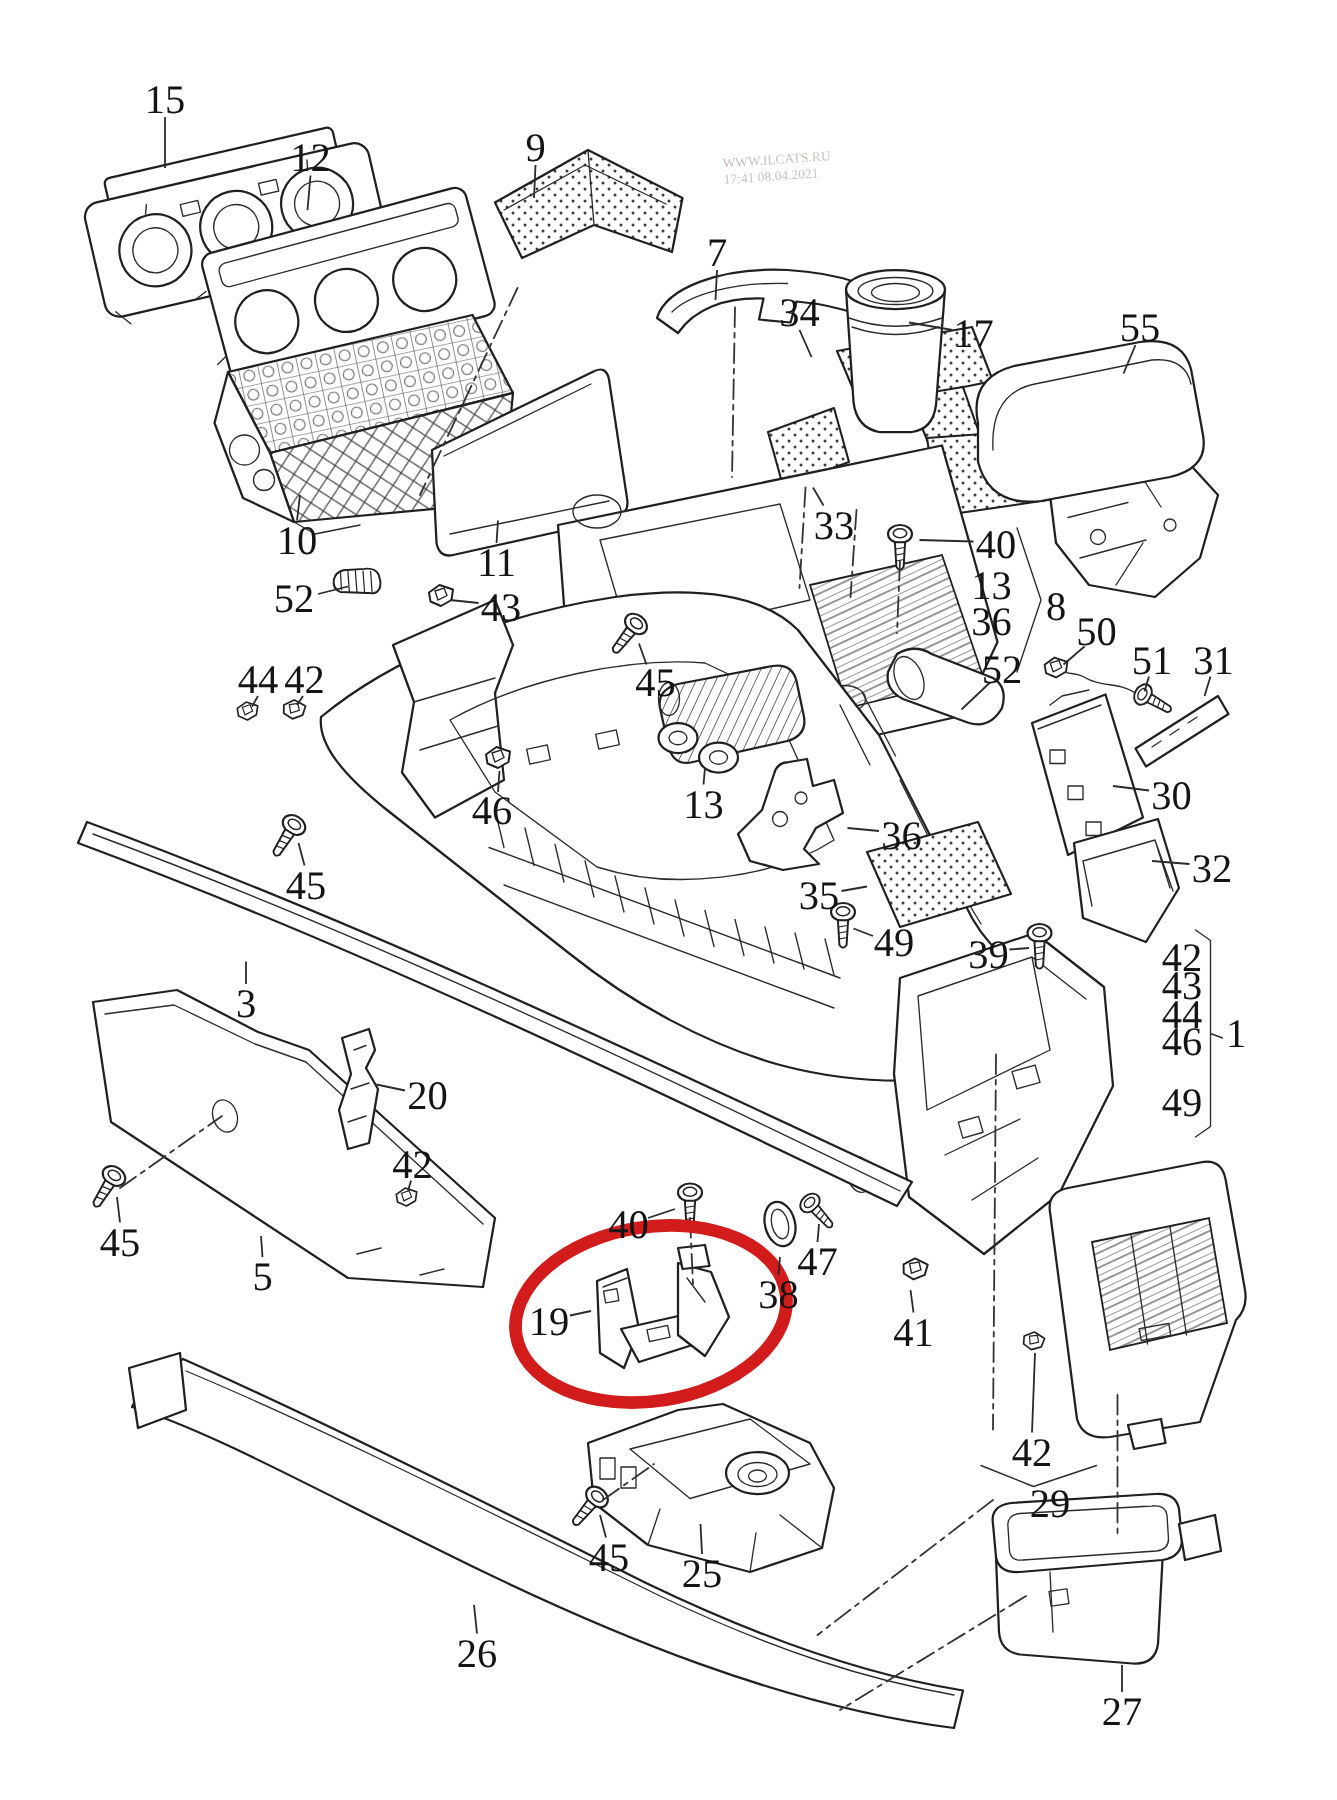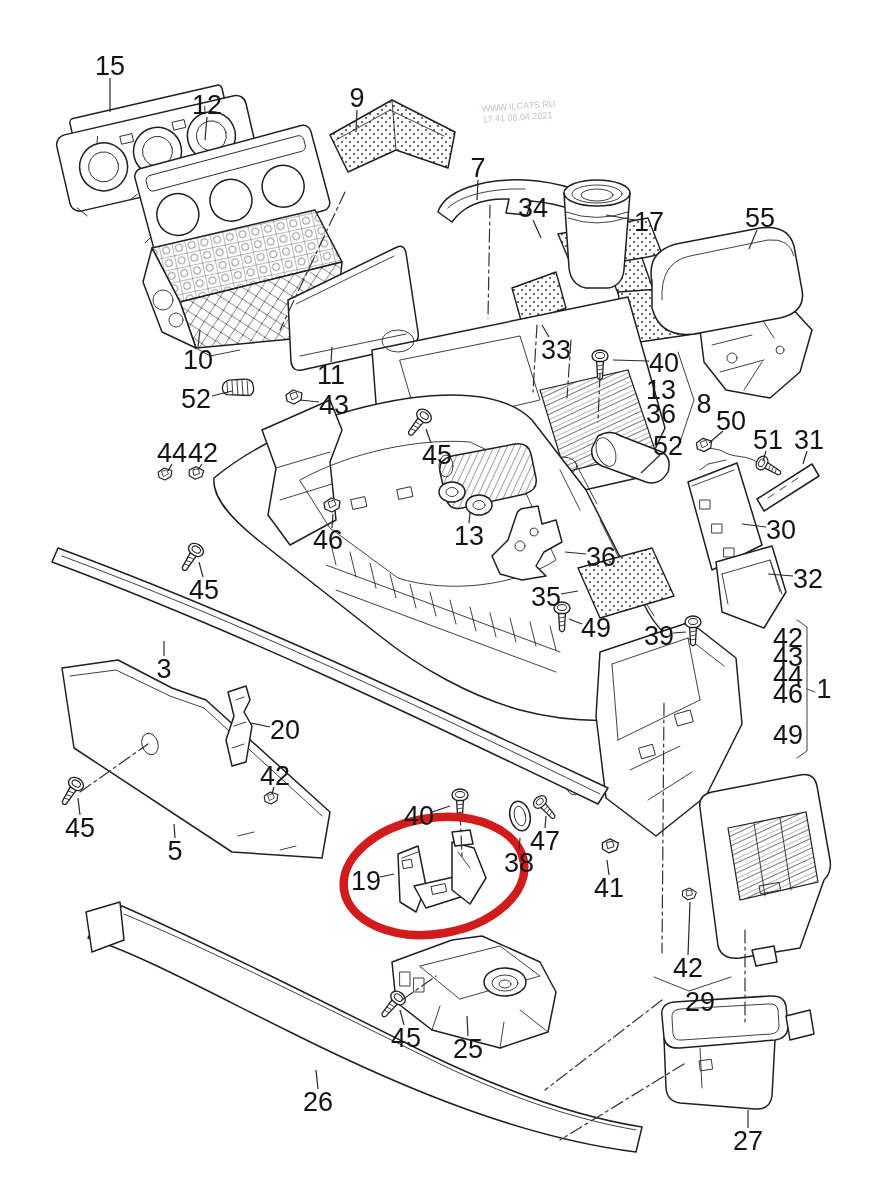--- a/index.html
+++ b/index.html
@@ -1,17 +1,17 @@
 <!DOCTYPE html>
 <html><head>
 <meta charset="utf-8">
 <style>
   html,body{margin:0;padding:0;background:#ffffff;}
   .stage{position:relative;width:891px;height:1200px;background:#ffffff;overflow:hidden;
-         font-family:Liberation Sans, sans-serif;}
+         font-family:Liberation Serif, serif;}
   svg{position:absolute;left:0;top:0;}
   svg *{vector-effect:none;}
   .fw{fill:#ffffff;stroke:#202020;stroke-width:1.5;stroke-linejoin:round;stroke-linecap:round;}
   .thin{fill:none;stroke:#2b2b2b;stroke-width:0.9;stroke-linejoin:round;stroke-linecap:round;}
   .dash{fill:none;stroke:#333;stroke-width:1.2;stroke-dasharray:13 4 3 4;stroke-linecap:round;}
   .callout-text{font-size:27px;fill:#141414;}
   .wm{font-size:9px;fill:#c9c2ba;}
 </style>
 </head>
 <body>

